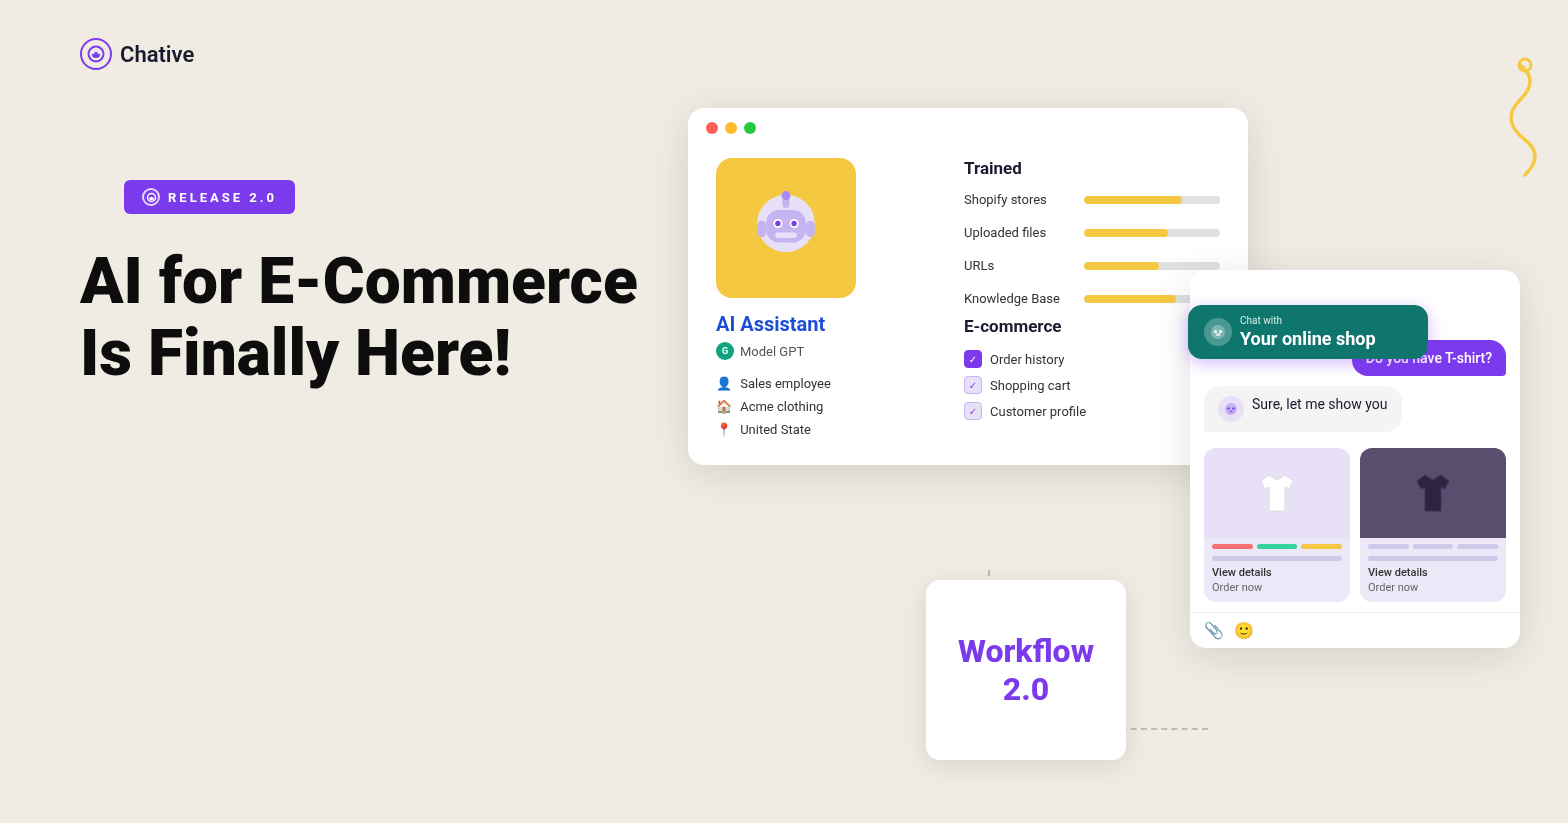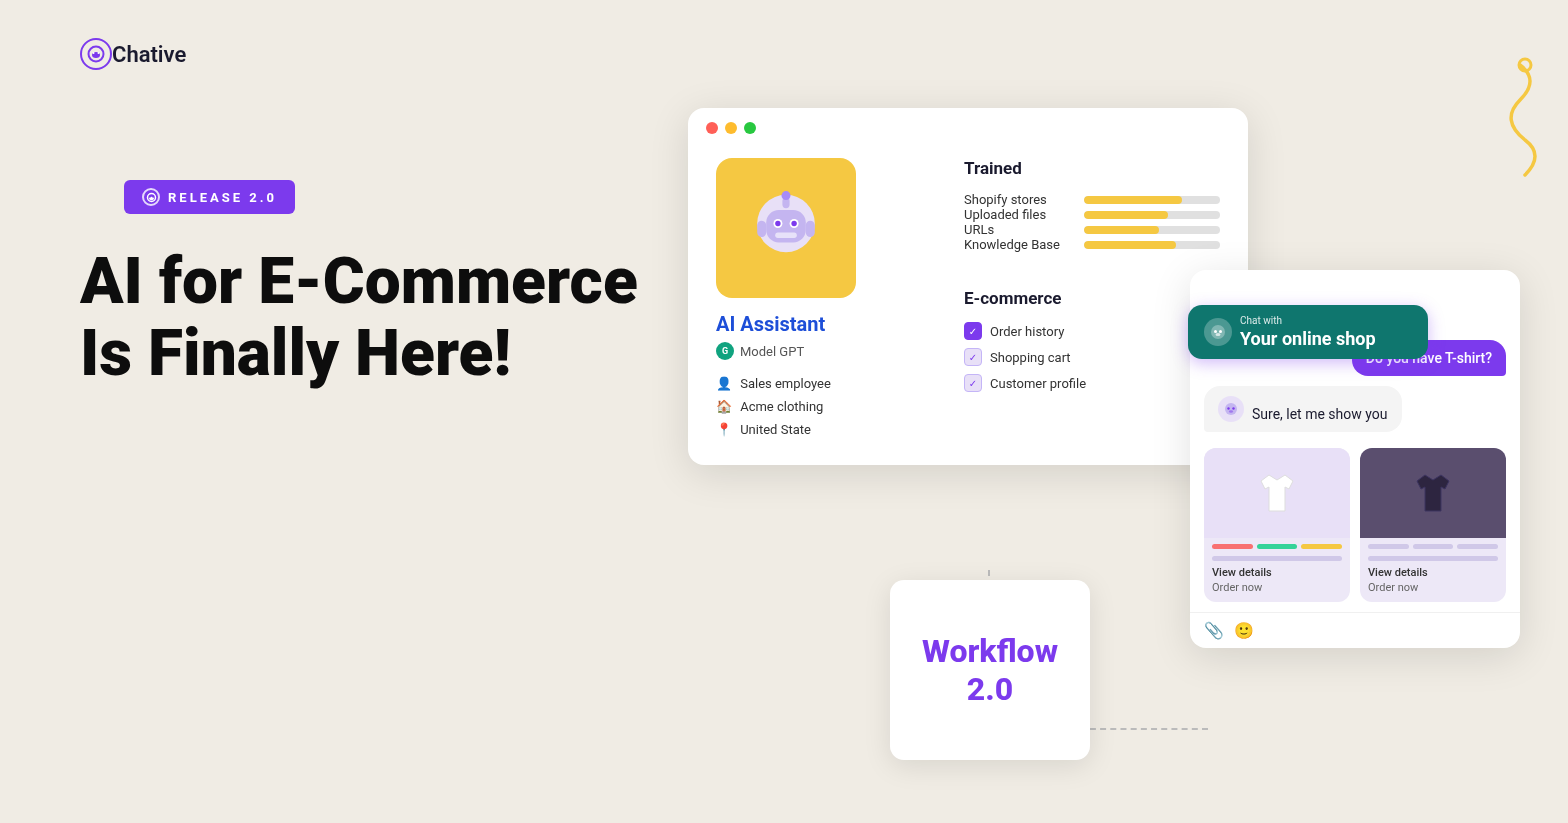--- a/index.html
+++ b/index.html
@@ -12,20 +12,21 @@
       position: relative;
     }
 
     
     .logo {
       position: absolute;
       top: 38px;
       left: 80px;
       display: flex;
       align-items: center;
+      gap: 8px;
     }
     .logo-icon {
       width: 32px;
       height: 32px;
       border-radius: 50%;
       border: 2.5px solid #7c3aed;
       display: flex;
       align-items: center;
       justify-content: center;
       color: #7c3aed;
@@ -181,22 +182,22 @@
     }
     .section-title {
       font-size: 17px;
       font-weight: 700;
       color: #1a1a2e;
       margin-bottom: 14px;
     }
     .training-rows {
       display: flex;
       flex-direction: column;
-      gap: 0;
-      margin-bottom: 36px;
+      gap: 18px;
+      margin-bottom: 10px;
     }
     .training-row {
       display: flex;
       align-items: center;
       gap: 10px;
     }
     .training-label {
       font-size: 13px;
       color: #333;
       width: 110px;
@@ -317,21 +318,21 @@
       max-width: 220px;
     }
     .chat-bubble-bot {
       align-self: flex-start;
       background: #f4f4f4;
       color: #1a1a2e;
       border-radius: 16px 16px 16px 4px;
       padding: 10px 14px;
       font-size: 14px;
       display: flex;
-      align-items: flex-end;
+      align-items: flex-start;
       gap: 8px;
     }
     .bot-avatar-small {
       width: 26px;
       height: 26px;
       background: #e8e0f7;
       border-radius: 50%;
       display: flex;
       align-items: center;
       justify-content: center;
@@ -692,21 +693,21 @@
   .chat-panel {
     position: absolute;
     top: 270px;
     left: 1190px;
     width: 330px;
     pointer-events: auto;
   }
   .workflow-card {
     position: absolute;
     top: 580px;
-    left: 890px;
+    left: 926px;
     width: 200px;
     height: 180px;
     pointer-events: auto;
   }
   .dashed-line-v {
     position: absolute;
     border-left: 2px dashed #bbb;
     top: 570px;
     left: 988px;
     height: 160px;

